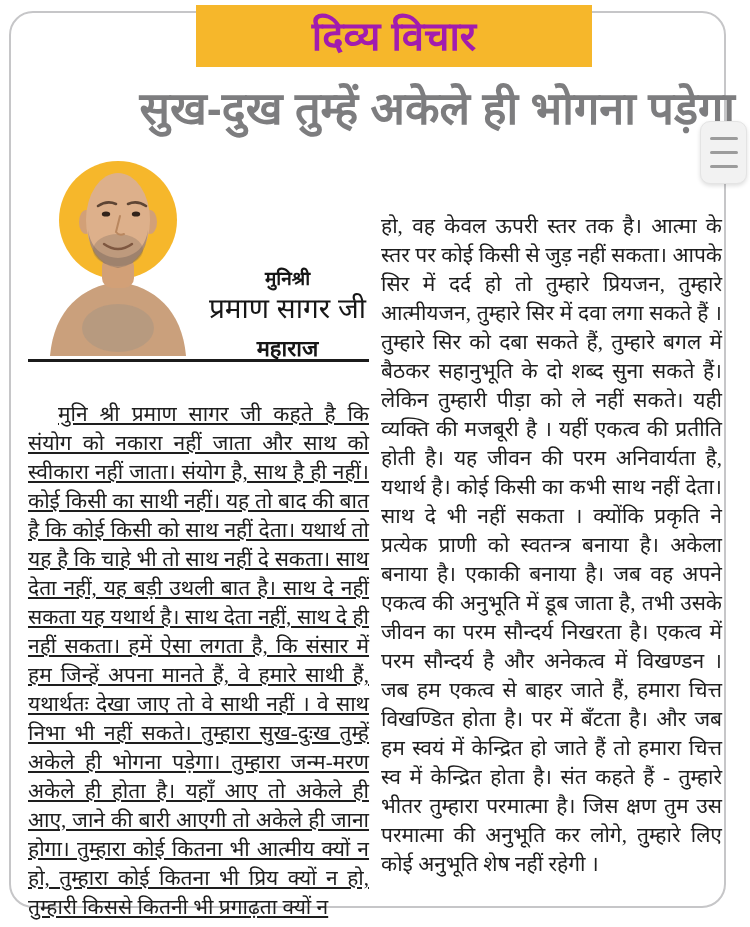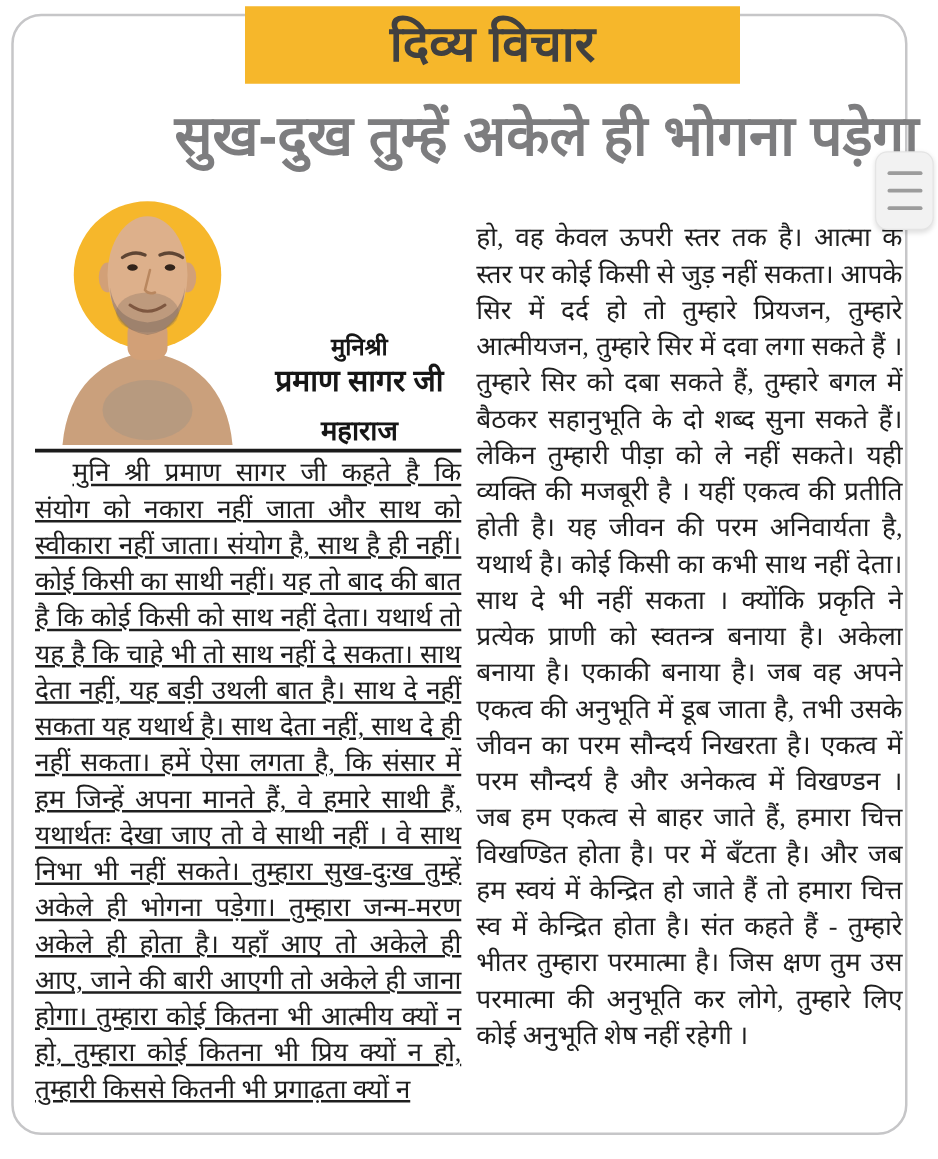--- a/index.html
+++ b/index.html
@@ -20,21 +20,21 @@
     position:absolute;left:9px;top:11px;width:717px;height:897px;
     border:2px solid var(--card-border);border-radius:24px;background:#fff;z-index:1;
   }
   .banner{
     position:absolute;left:196px;top:5px;width:396px;height:62px;
     background:var(--accent-yellow);z-index:3;
     display:flex;align-items:center;justify-content:center;
   }
   .banner-text{
     font-family:"Liberation Sans","DejaVu Sans",sans-serif;
-    font-size:40px;font-weight:700;color:#404040;letter-spacing:0px;line-height:1;
+    font-size:40px;font-weight:700;color:#a21caf;letter-spacing:0px;line-height:1;
   }
   .headline{
     position:absolute;left:15px;top:82px;width:720px;z-index:2;
     text-align:right;font-family:"Liberation Sans","DejaVu Sans",sans-serif;
     font-size:45px;font-weight:700;color:var(--headline-gray);line-height:1.2;
     white-space:nowrap;
   }
   .menu-btn{
     position:absolute;left:700px;top:121px;width:47px;height:63px;z-index:4;
     background:var(--menu-bg);border:1px solid #E4E4E4;border-radius:10px;
@@ -42,31 +42,32 @@
     display:flex;flex-direction:column;align-items:center;justify-content:center;gap:11px;
     cursor:pointer;
   }
   .menu-btn .bar{width:28px;height:3px;background:var(--menu-line);border-radius:2px;}
   .col{position:absolute;z-index:2;color:var(--body-ink);}
   .col-left{left:28px;top:160px;width:341px;}
   .col-right{left:381px;top:176px;width:341px;}
   .body-text{
     font-size:21px;line-height:29px;text-align:justify;
     color:var(--body-ink);
+    margin-top:36px;
   }
   .body-text.indent{text-indent:30px;text-decoration:underline;}
   .photo-section{position:relative;width:341px;height:204px;text-align:center;}
   .photo-figure{position:absolute;left:18px;top:0px;width:152px;height:196px;}
   .author-caption{
     position:absolute;left:177px;top:108px;width:165px;
     font-family:"Liberation Sans","DejaVu Sans",sans-serif;
     color:#161616;line-height:1.18;
   }
   .author-caption .l1{font-size:19px;font-weight:600;}
-  .author-caption .l2{font-size:24px;font-weight:700;margin-top:2px;}
+  .author-caption .l2{font-size:28px;font-weight:400;margin-top:2px;}
   .author-caption .l3{font-size:22px;font-weight:700;margin-top:11px;}
   .caption-rule{
     position:absolute;left:0;bottom:2px;width:341px;height:3px;background:#1b1b1b;
   }
 </style>
 </head>
 <body>
 
 <div class="card"></div>
 

